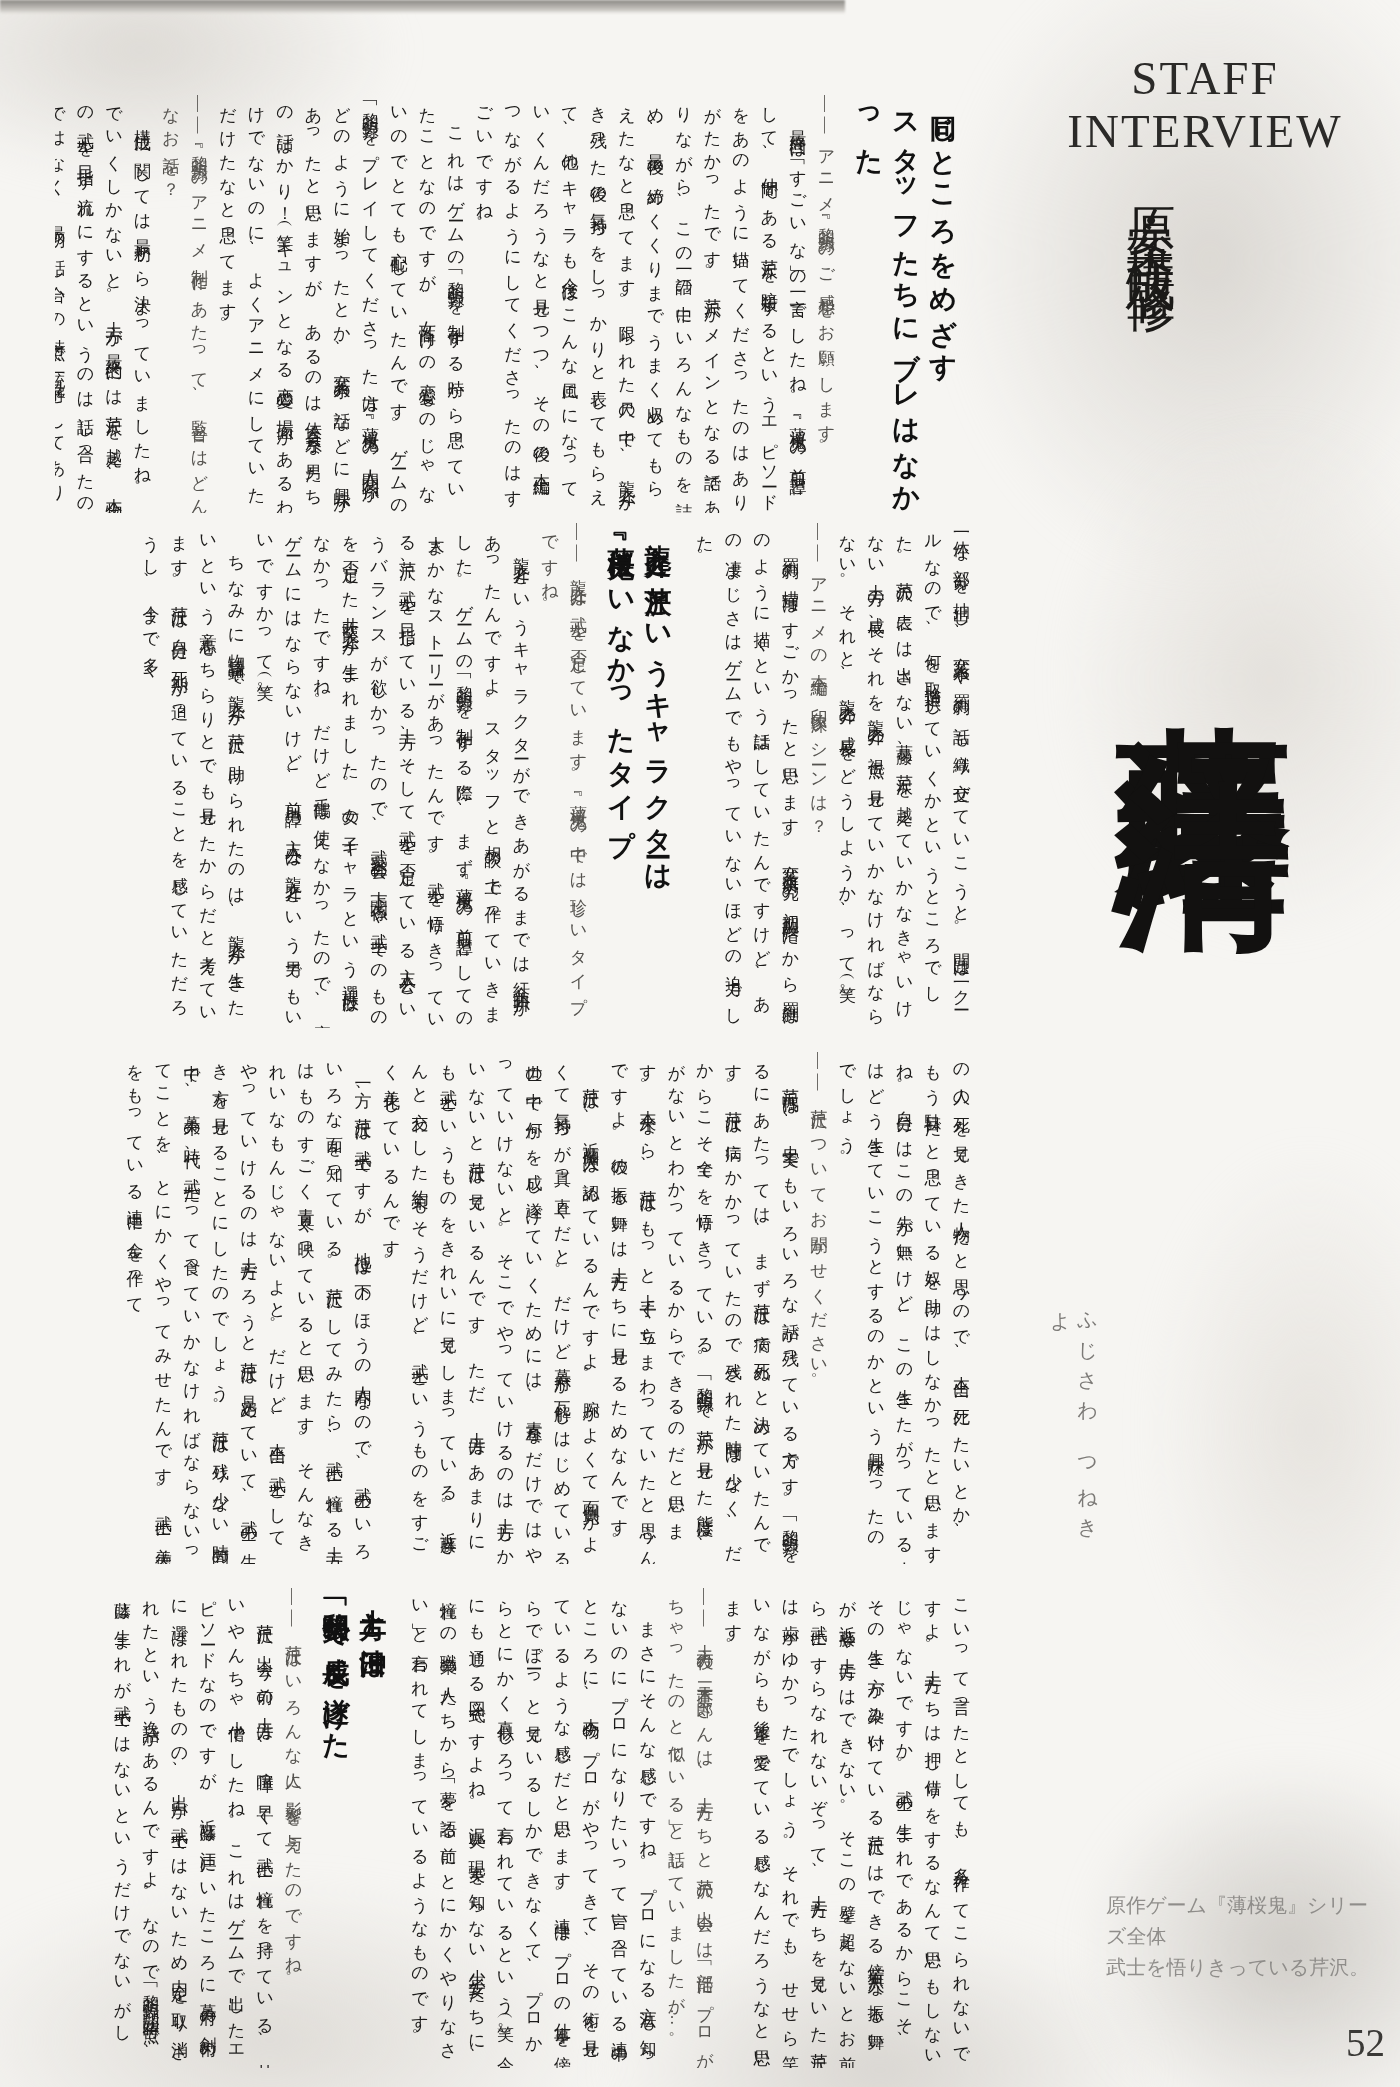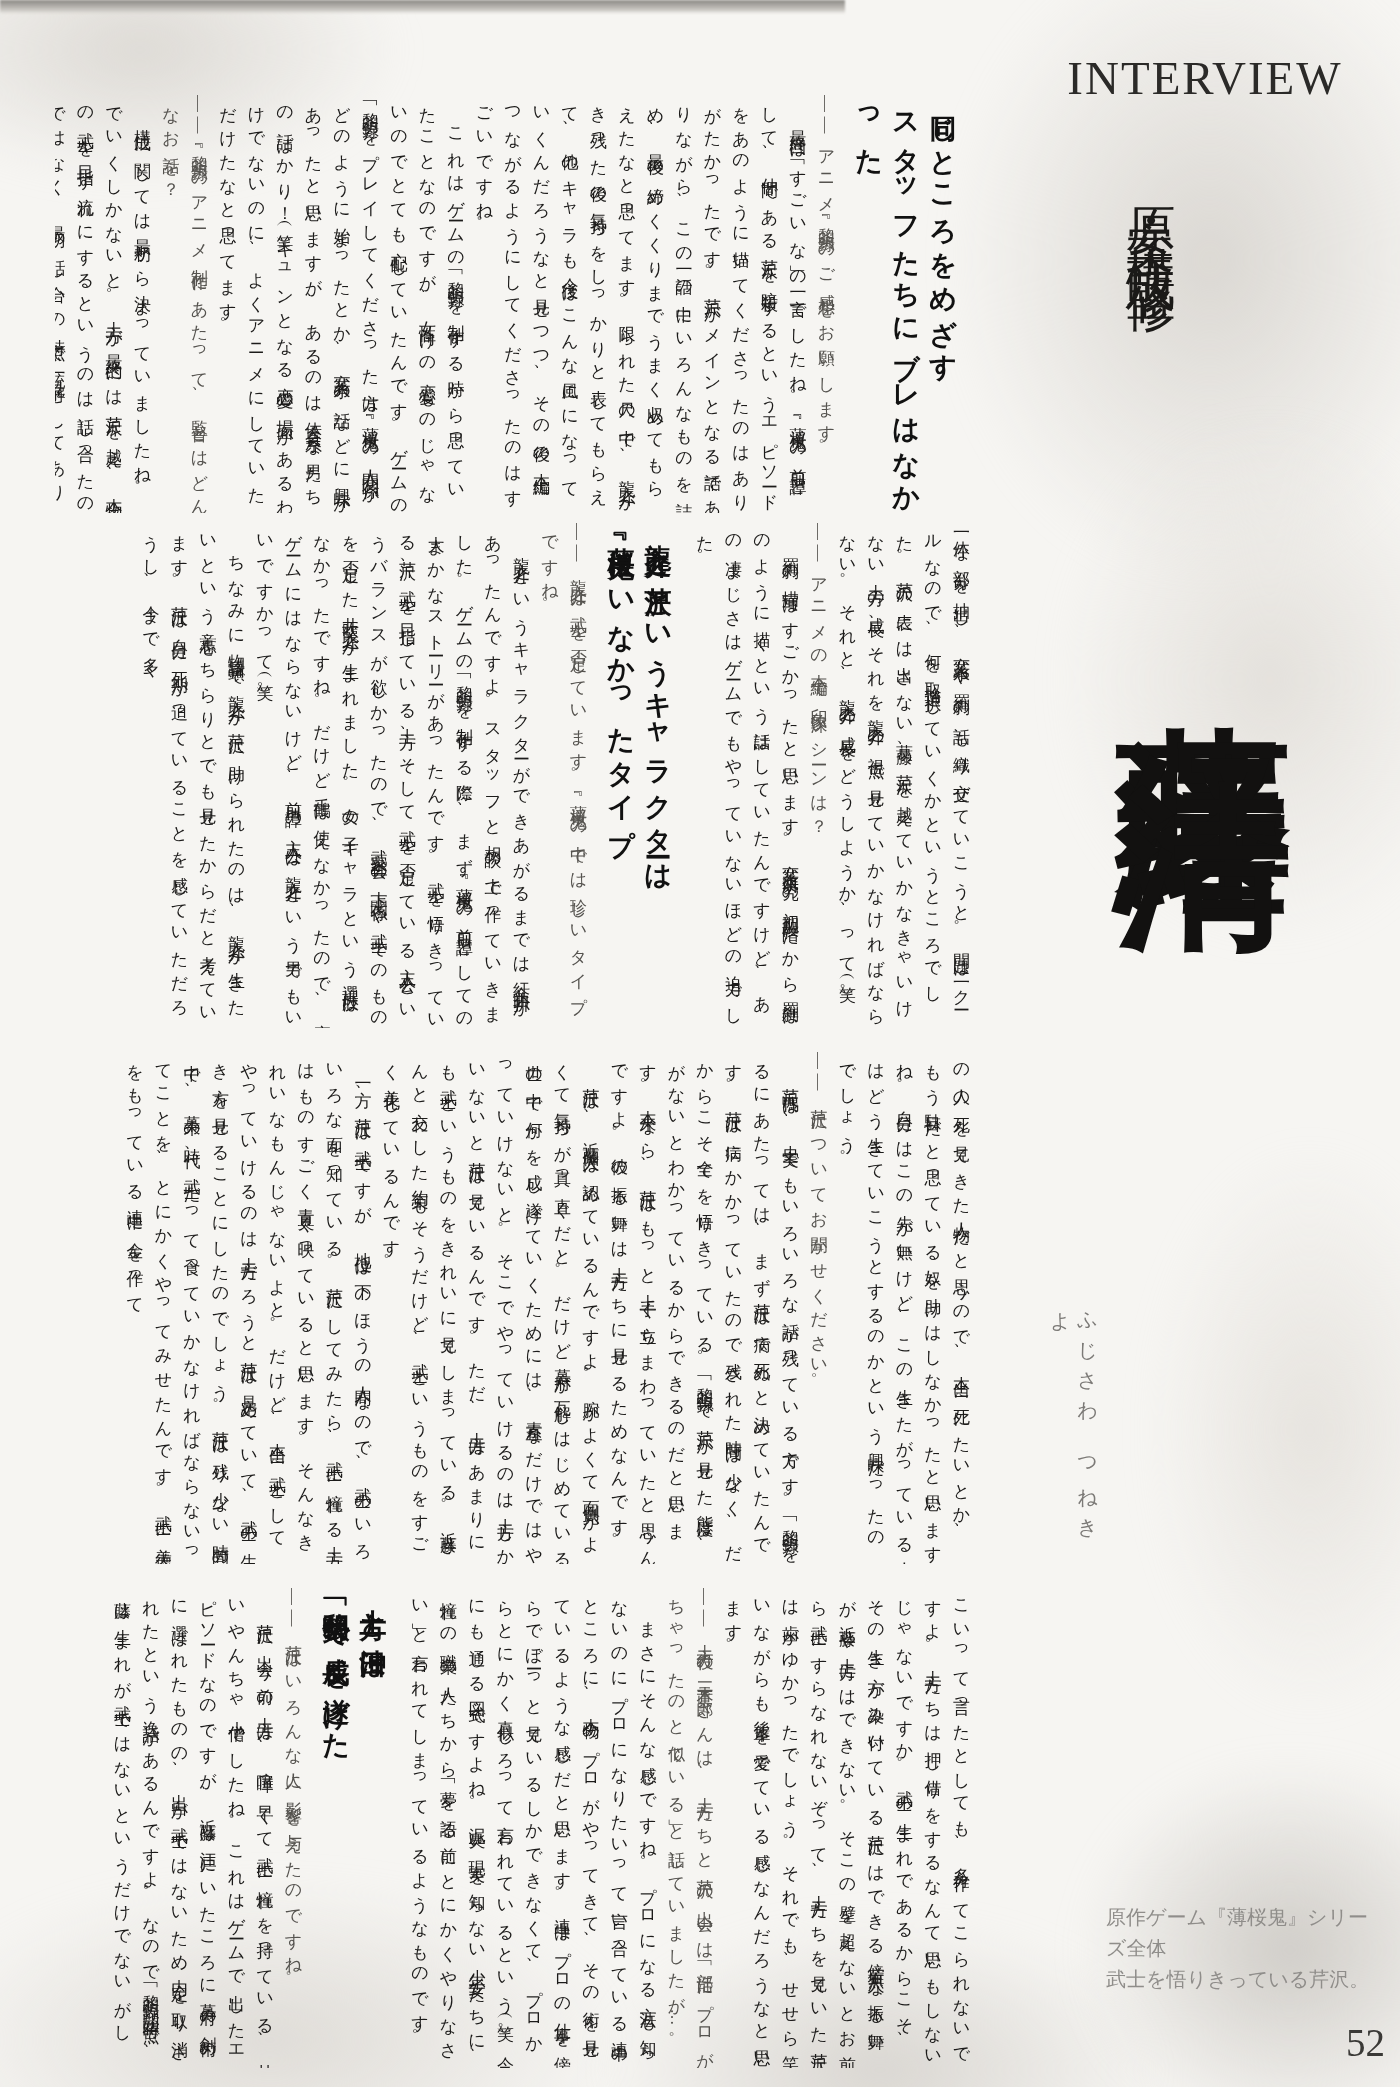--- a/index.html
+++ b/index.html
@@ -27,21 +27,21 @@
   .role{position:absolute;left:1118px;top:168px;height:430px;
     writing-mode:vertical-rl;font-family:"Liberation Serif",serif;
     font-size:50px;letter-spacing:13px;color:#1b1a18;}
   .bigname{position:absolute;left:1086px;top:582px;height:840px;
     writing-mode:vertical-rl;font-family:"Liberation Serif",serif;font-weight:700;
     font-size:176px;letter-spacing:18px;color:#121110;}
   .kana{position:absolute;left:1048px;top:1298px;height:260px;
     writing-mode:vertical-rl;font-family:"Liberation Serif",serif;
     font-size:20px;letter-spacing:7px;color:#7c7a77;}
   .caption{position:absolute;left:1106px;top:1890px;width:280px;
-    font-size:20px;line-height:31px;color:#8f8d8a;margin-top:12px;}
+    font-size:20px;line-height:31px;color:#8f8d8a;}
   .pagenum{position:absolute;left:1346px;top:2020px;
     font-family:"Liberation Serif",serif;font-size:39px;color:#3a3936;}
 
   
   .band{position:absolute;left:55px;width:920px;writing-mode:vertical-rl;
     overflow:hidden;color:#1c1b1a;font-size:17px;line-height:28.5px;letter-spacing:4.5px;}
   .band-1{top:95px;height:418px;}
   .band-2{top:523px;height:505px;}
   .band-3{top:1052px;height:512px;}
   .band-4{top:1588px;height:480px;}
@@ -58,20 +58,21 @@
 <div class="blob b1"></div>
 <div class="blob b2"></div>
 <div class="blob b3"></div>
 <div class="blob b4"></div>
 <div class="blob b5"></div>
 <div class="blob b6"></div>
 <div class="blob b7"></div>
 <div class="topsmudge"></div>
 
 <div class="kicker">
+  <div>STAFF</div>
   <div>INTERVIEW</div>
 </div>
 <div class="role">原案・構成監修</div>
 <div class="bigname">藤澤経清</div>
 <div class="kana">ふじさわ　つねきよ</div>
 <div class="caption">
   <div>原作ゲーム『薄桜鬼』シリーズ全体</div>
   <div>武士を悟りきっている芹沢。</div>
 </div>
 <div class="pagenum">52</div>

